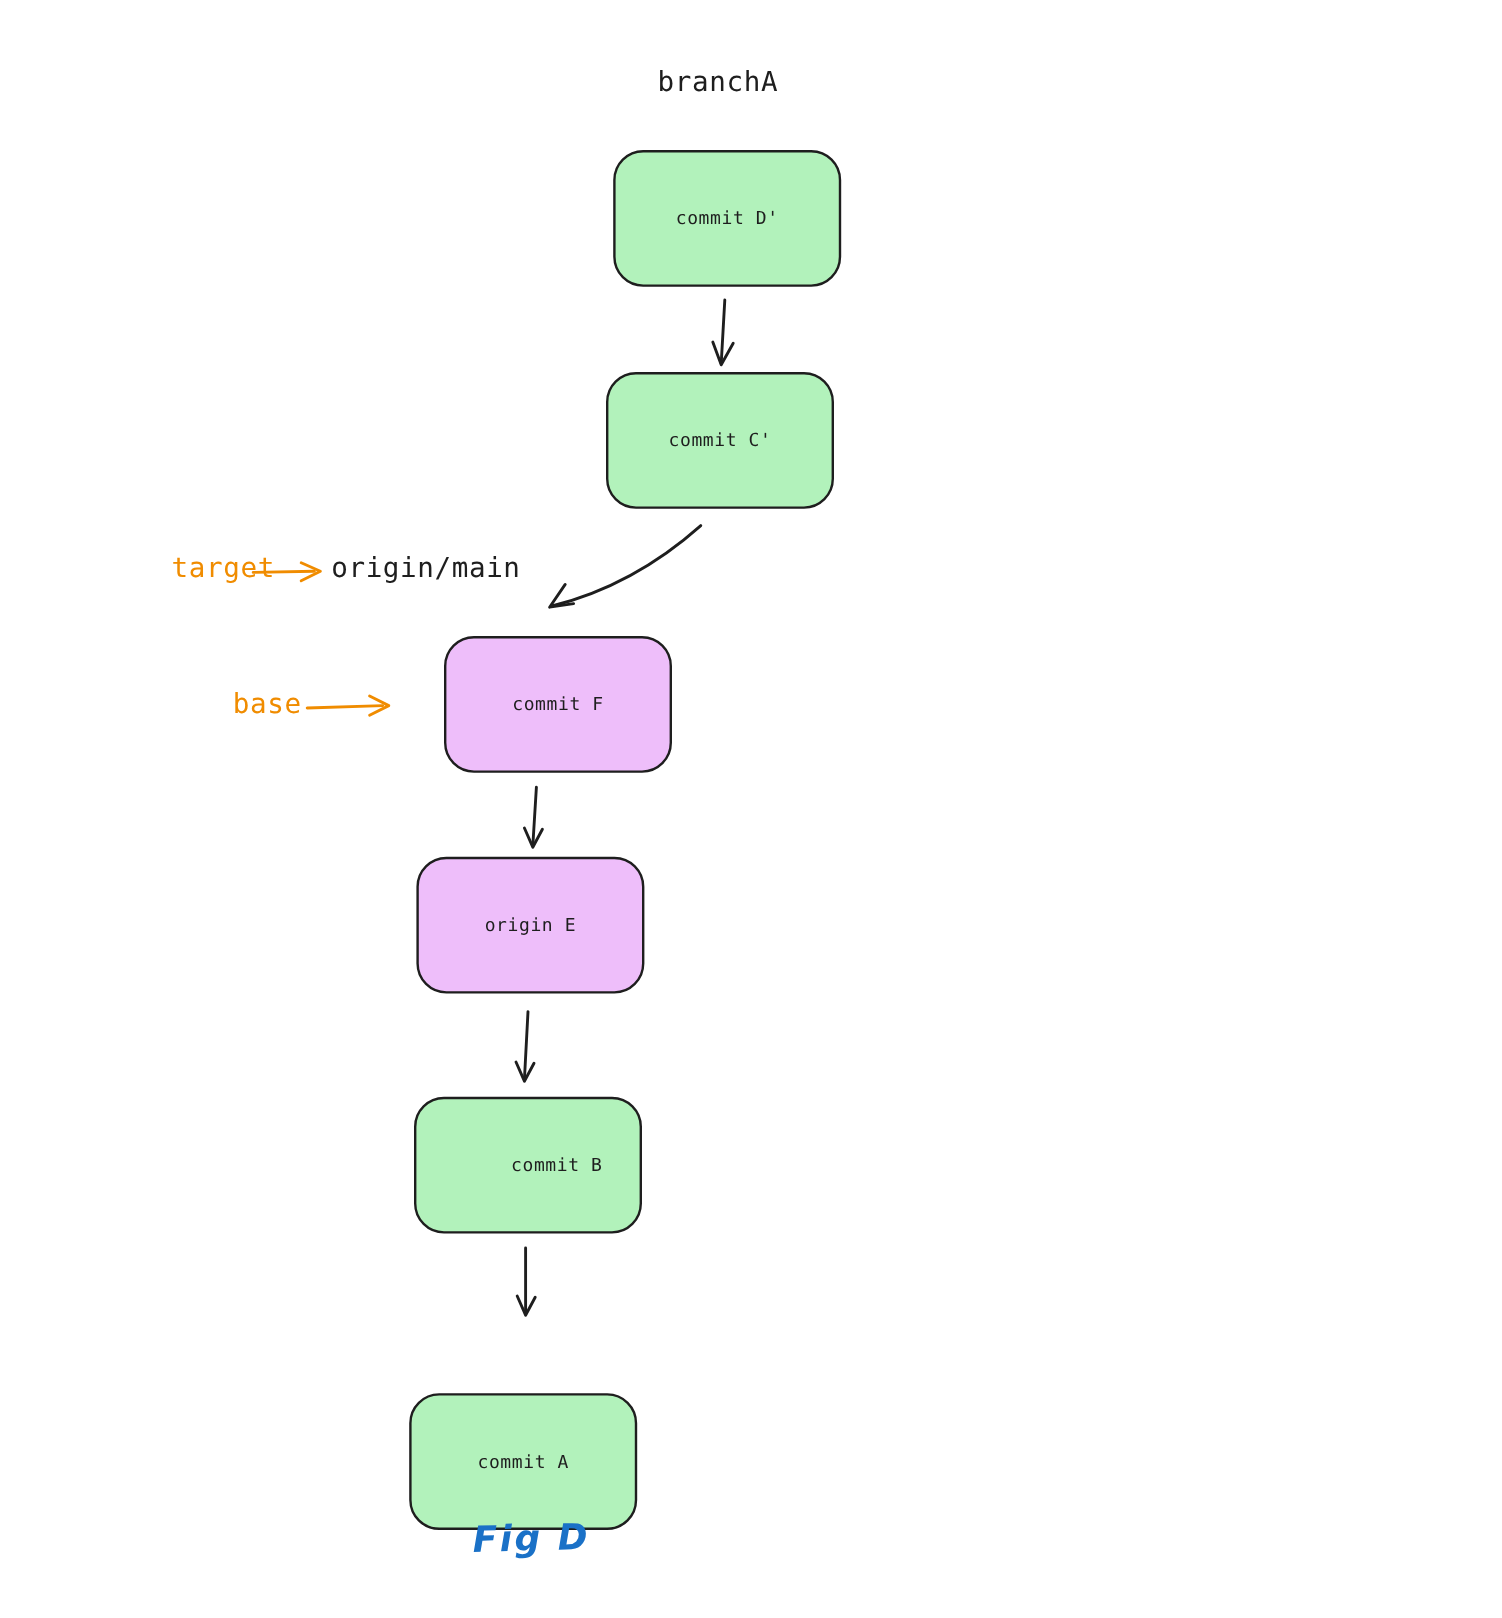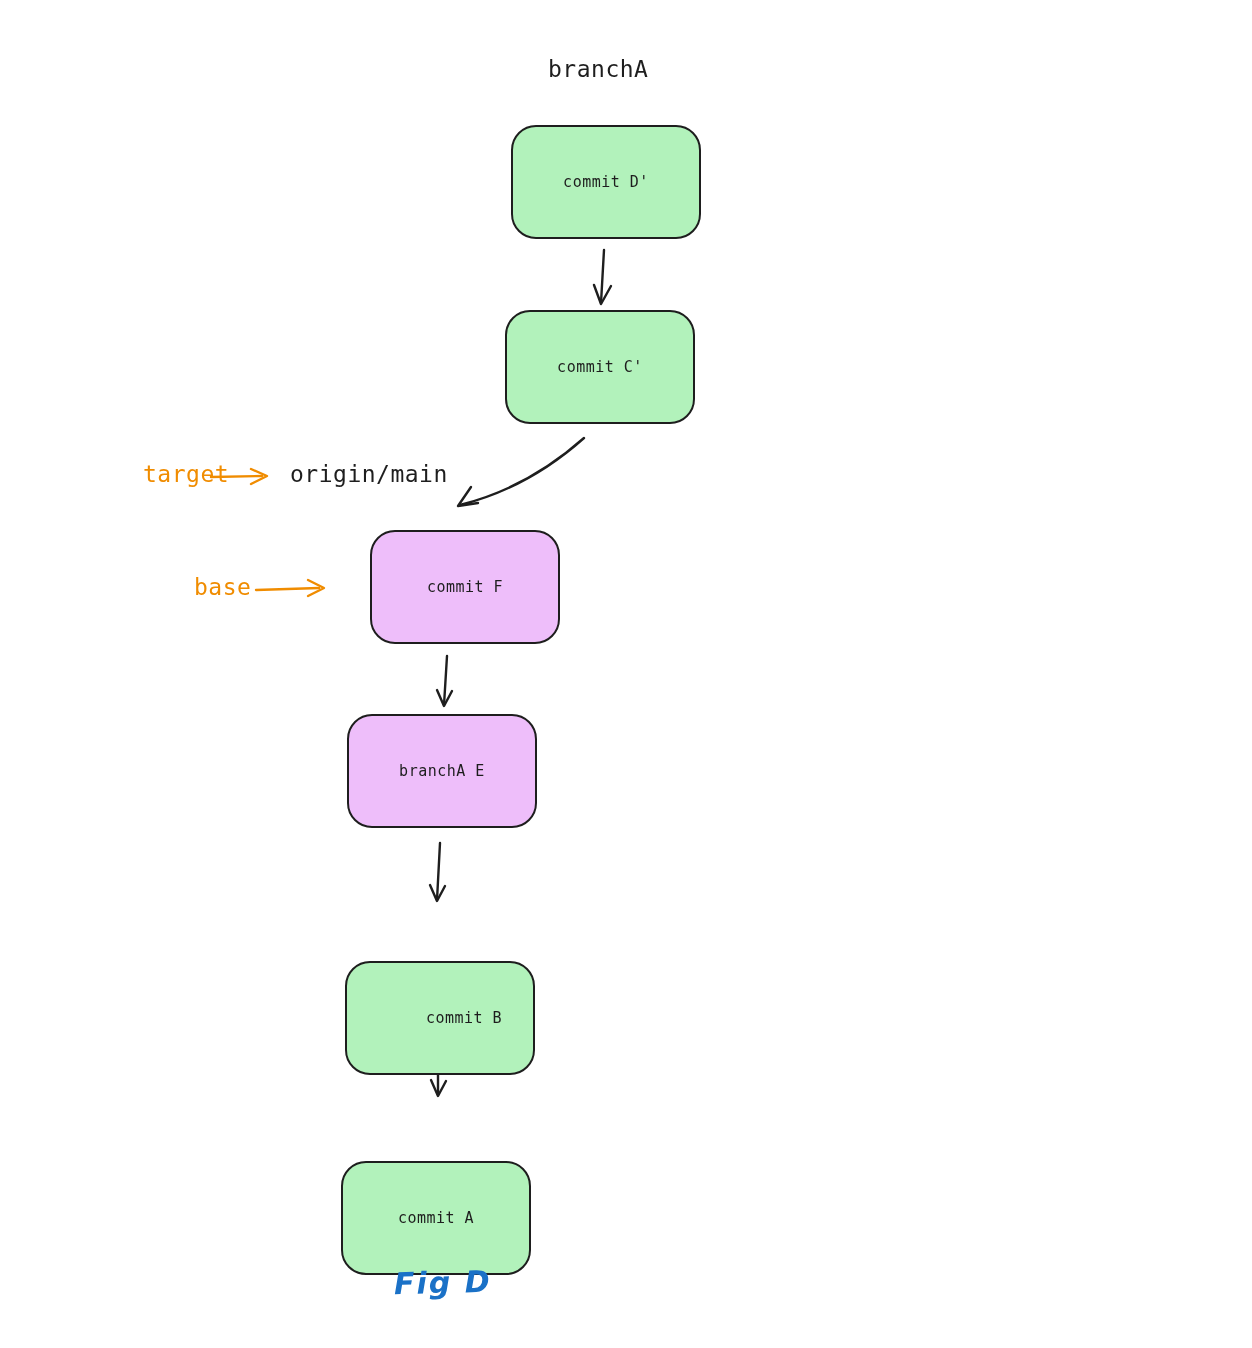--- a/index.html
+++ b/index.html
@@ -109,32 +109,32 @@
 
   <div class="node green" style="left:505px; top:310px;text-align:right;">
     <span>commit C'</span>
   </div>
 
   <div class="node purple" style="left:352px; top:530px;margin-left:18px;">
     <span>commit F</span>
   </div>
 
   <div class="node purple" style="left:347px; top:714px;">
-    <span>branchA E</span>
+    <span>origin E</span>
   </div>
 
-  <div class="node green" style="left:345px; top:961px;padding-left:48px;">
+  <div class="node green" style="left:345px; top:914px;padding-left:48px;">
     <span>commit B</span>
   </div>
 
   <div class="node green" style="left:341px; top:1161px;">
     <span>commit A</span>
   </div>
 
   <div class="label orange" style="left:115px; top:461px;margin-left:28px;">target</div>
 
-  <div class="label" style="left:290px; top:461px;text-align:right;">origin/main</div>
+  <div class="label" style="left:276px; top:461px;text-align:right;">origin/main</div>
 
   <div class="label orange" style="left:194px; top:574px;">base</div>
 
   <div class="caption" style="left:394px; top:1265px;">Fig D</div>
 
 </div>
 
 </body></html>

